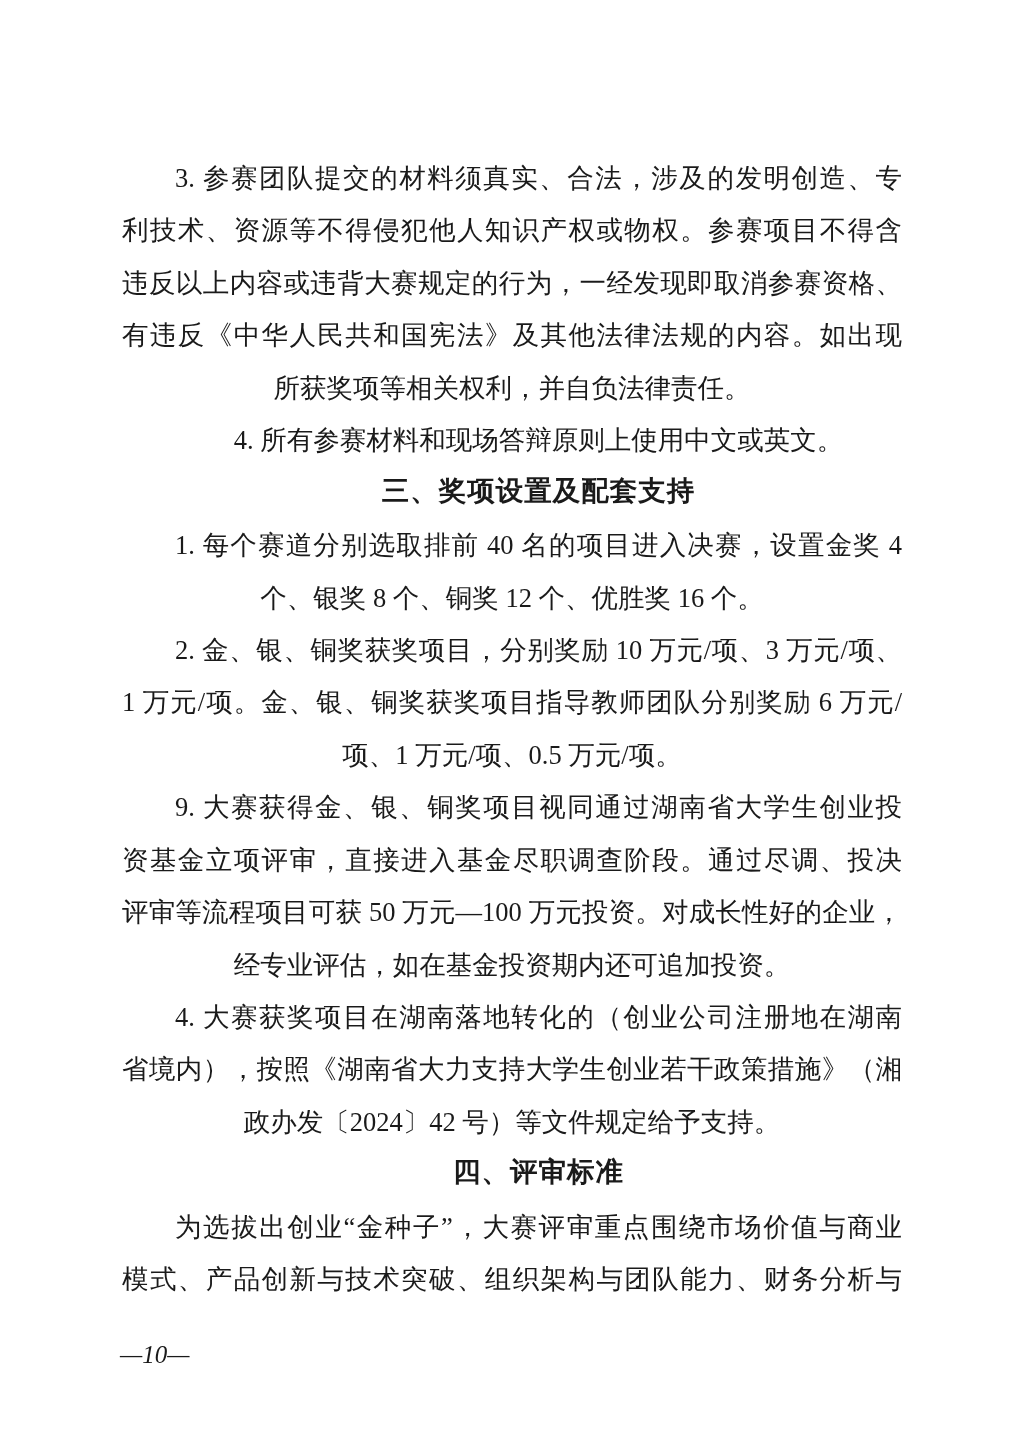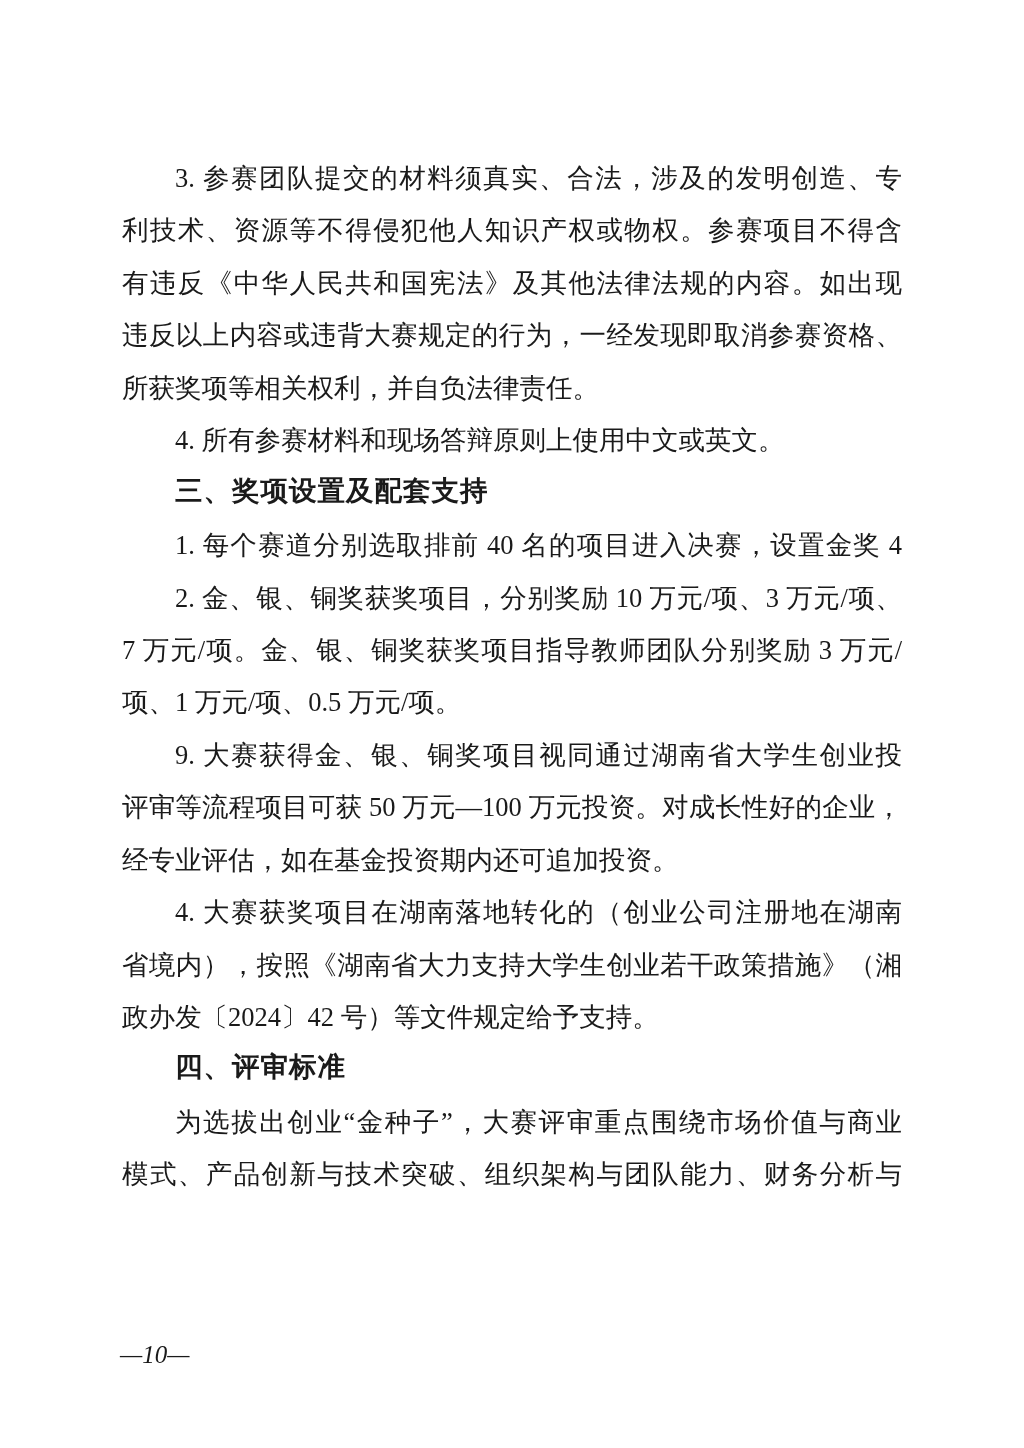--- a/index.html
+++ b/index.html
@@ -18,21 +18,21 @@
     left: 122px;
     top: 152px;
     width: 780px;
   }
   .line {
     font-family: "Liberation Serif", serif;
     font-size: 26.5px;
     line-height: 52.45px;
     height: 52.45px;
     white-space: normal;
-    text-align: left;
+    text-align: center;
     color: #1a1a1a;
   }
   .line.indent { padding-left: 53px; }
   .line.justify {
     text-align: justify;
     text-align-last: justify;
     text-justify: inter-character;
   }
   .line.heading {
     font-family: Liberation Mono, monospace;
@@ -52,40 +52,42 @@
   }
 </style>
 </head>
 <body>
 
 <div class="page">
   <div class="content" id="doc-content">
       <div>
         <div class="line indent justify">3. 参赛团队提交的材料须真实、合法，涉及的发明创造、专</div>
         <div class="line justify">利技术、资源等不得侵犯他人知识产权或物权。参赛项目不得含</div>
+        <div class="line justify">违反以上内容或违背大赛规定的行为，一经发现即取消参赛资格、</div>
         <div class="line justify">有违反《中华人民共和国宪法》及其他法律法规的内容。如出现</div>
-        <div class="line justify">违反以上内容或违背大赛规定的行为，一经发现即取消参赛资格、</div>
         <div class="line">所获奖项等相关权利，并自负法律责任。</div>
       </div>
       <div>
         <div class="line indent">4. 所有参赛材料和现场答辩原则上使用中文或英文。</div>
       </div>
       <div>
         <div class="line indent heading">三、奖项设置及配套支持</div>
       </div>
       <div>
         <div class="line indent justify">1. 每个赛道分别选取排前 40 名的项目进入决赛，设置金奖 4</div>
+        <div class="line">个、银奖 8 个、铜奖 12 个、优胜奖 16 个。</div>
       </div>
       <div>
         <div class="line indent justify">2. 金、银、铜奖获奖项目，分别奖励 10 万元/项、3 万元/项、</div>
-        <div class="line justify">7 万元/项。金、银、铜奖获奖项目指导教师团队分别奖励 3 万元/</div>
+        <div class="line justify">1 万元/项。金、银、铜奖获奖项目指导教师团队分别奖励 6 万元/</div>
         <div class="line">项、1 万元/项、0.5 万元/项。</div>
       </div>
       <div>
         <div class="line indent justify">9. 大赛获得金、银、铜奖项目视同通过湖南省大学生创业投</div>
+        <div class="line justify">资基金立项评审，直接进入基金尽职调查阶段。通过尽调、投决</div>
         <div class="line justify">评审等流程项目可获 50 万元—100 万元投资。对成长性好的企业，</div>
         <div class="line">经专业评估，如在基金投资期内还可追加投资。</div>
       </div>
       <div>
         <div class="line indent justify">4. 大赛获奖项目在湖南落地转化的（创业公司注册地在湖南</div>
         <div class="line justify">省境内），按照《湖南省大力支持大学生创业若干政策措施》（湘</div>
         <div class="line">政办发〔2024〕42 号）等文件规定给予支持。</div>
       </div>
       <div>
         <div class="line indent heading">四、评审标准</div>

